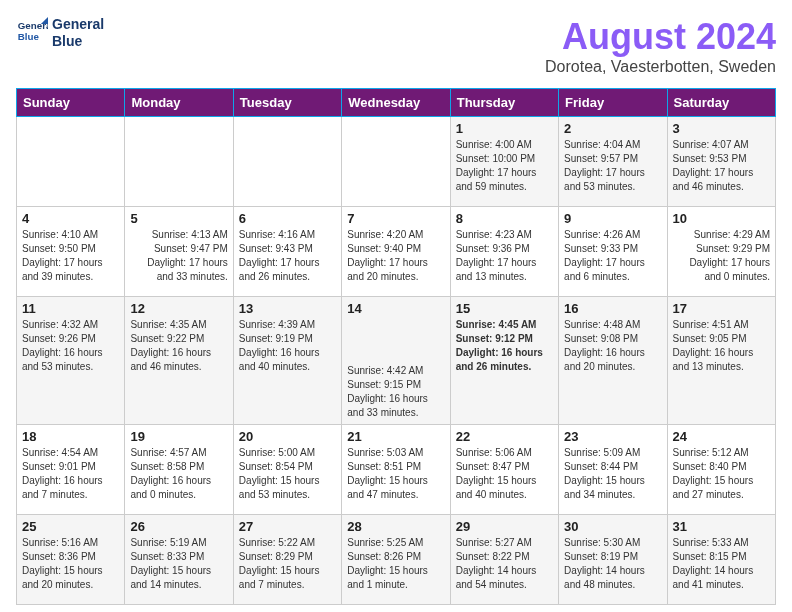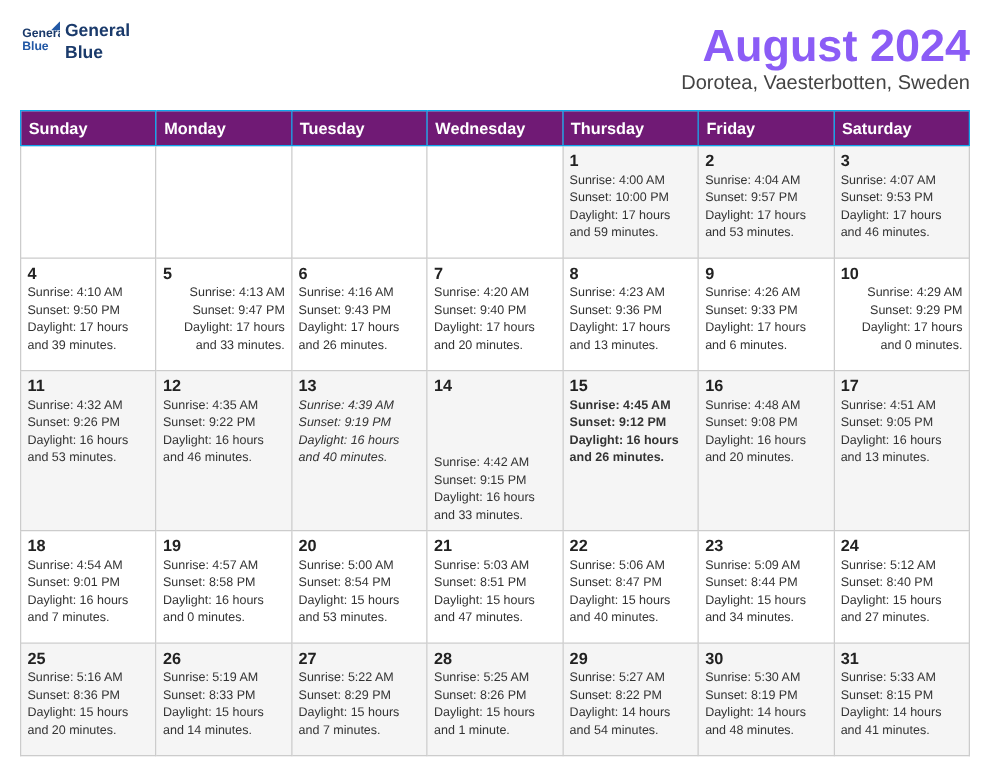--- a/index.html
+++ b/index.html
@@ -209,21 +209,21 @@
         </td>
         <td>
           <div class="day-number">12</div>
           <div class="day-info" style="white-space: pre-line;">Sunrise: 4:35 AM
 Sunset: 9:22 PM
 Daylight: 16 hours
 and 46 minutes.</div>
         </td>
         <td>
           <div class="day-number">13</div>
-          <div class="day-info" style="white-space: pre-line; font-style: italic;">Sunrise: 4:39 AM
+          <div class="day-info" style="white-space: pre-line;">Sunrise: 4:39 AM
 Sunset: 9:19 PM
 Daylight: 16 hours
 and 40 minutes.</div>
         </td>
         <td>
           <div class="day-number">14</div>
           <div class="day-info" style="white-space: pre-line; margin-top: 48px;">Sunrise: 4:42 AM
 Sunset: 9:15 PM
 Daylight: 16 hours
 and 33 minutes.</div>

